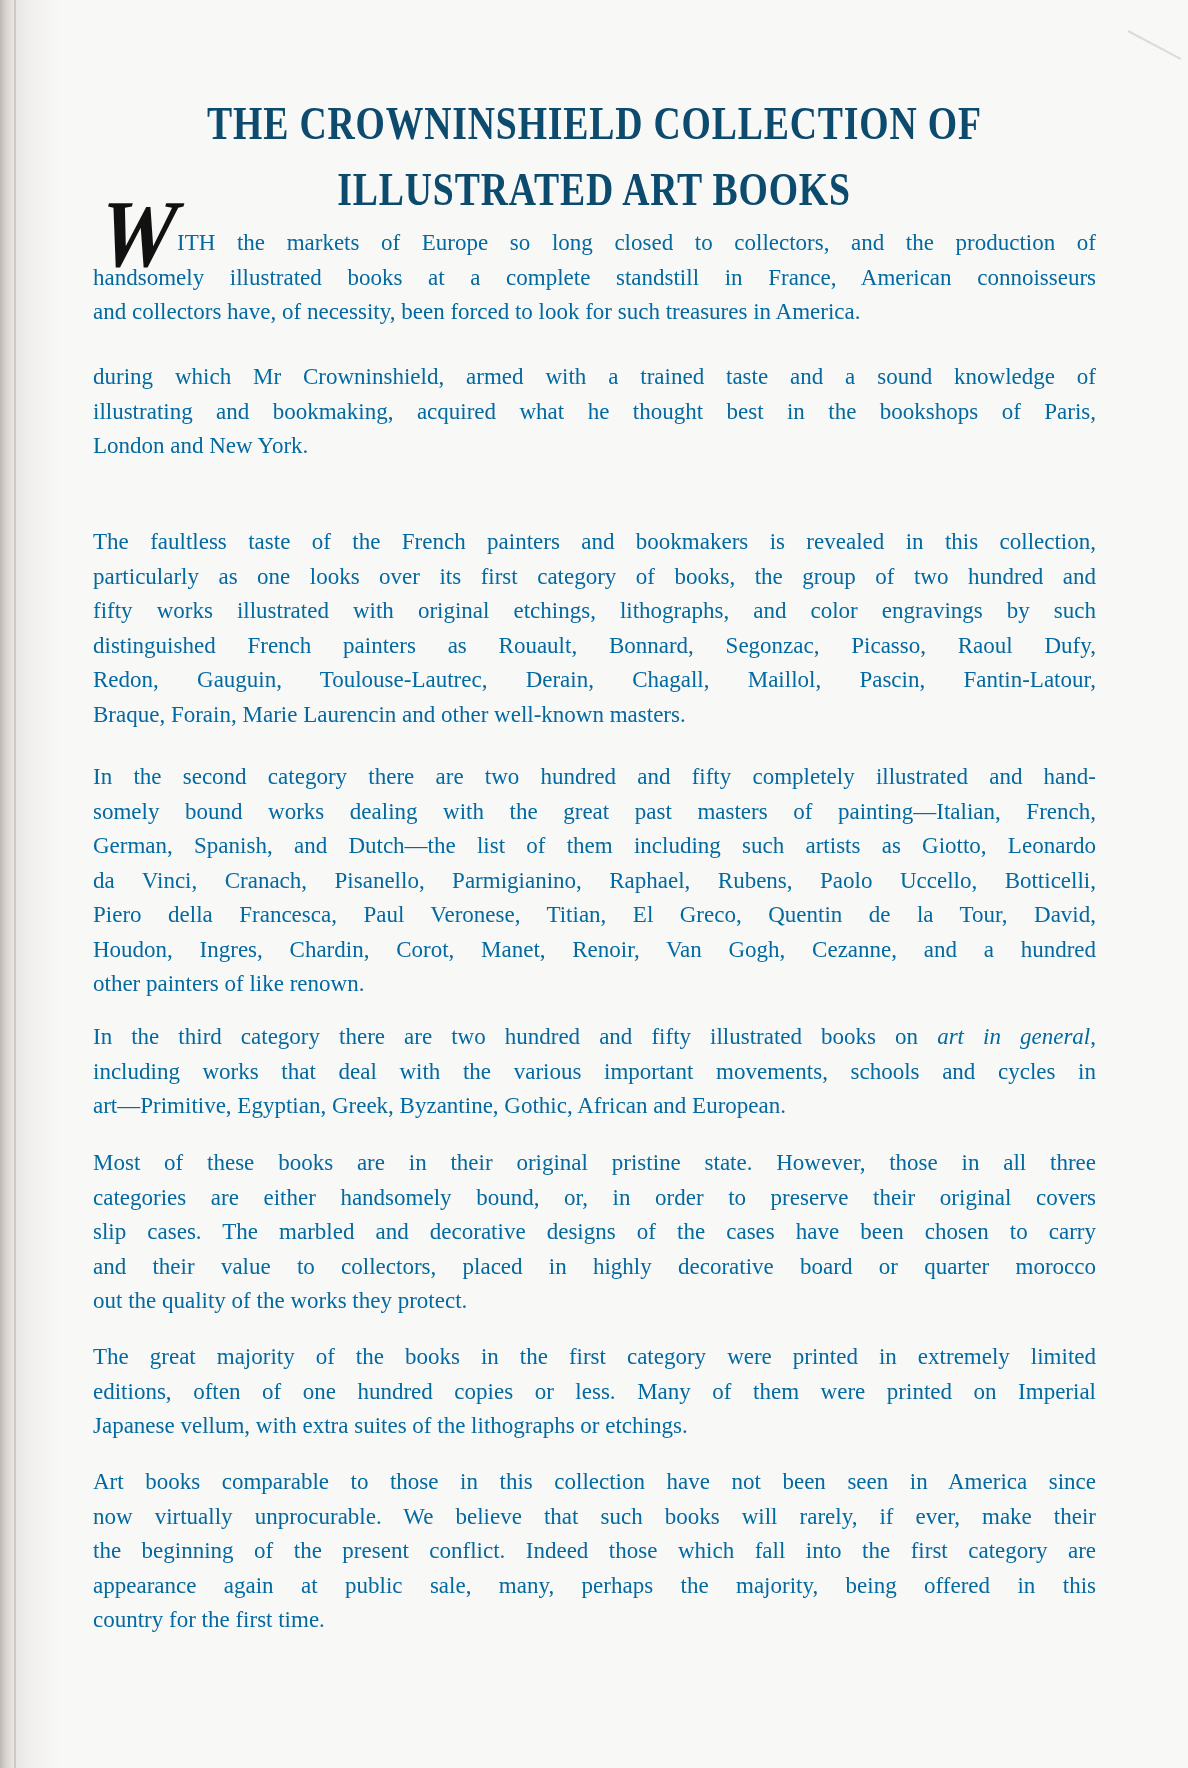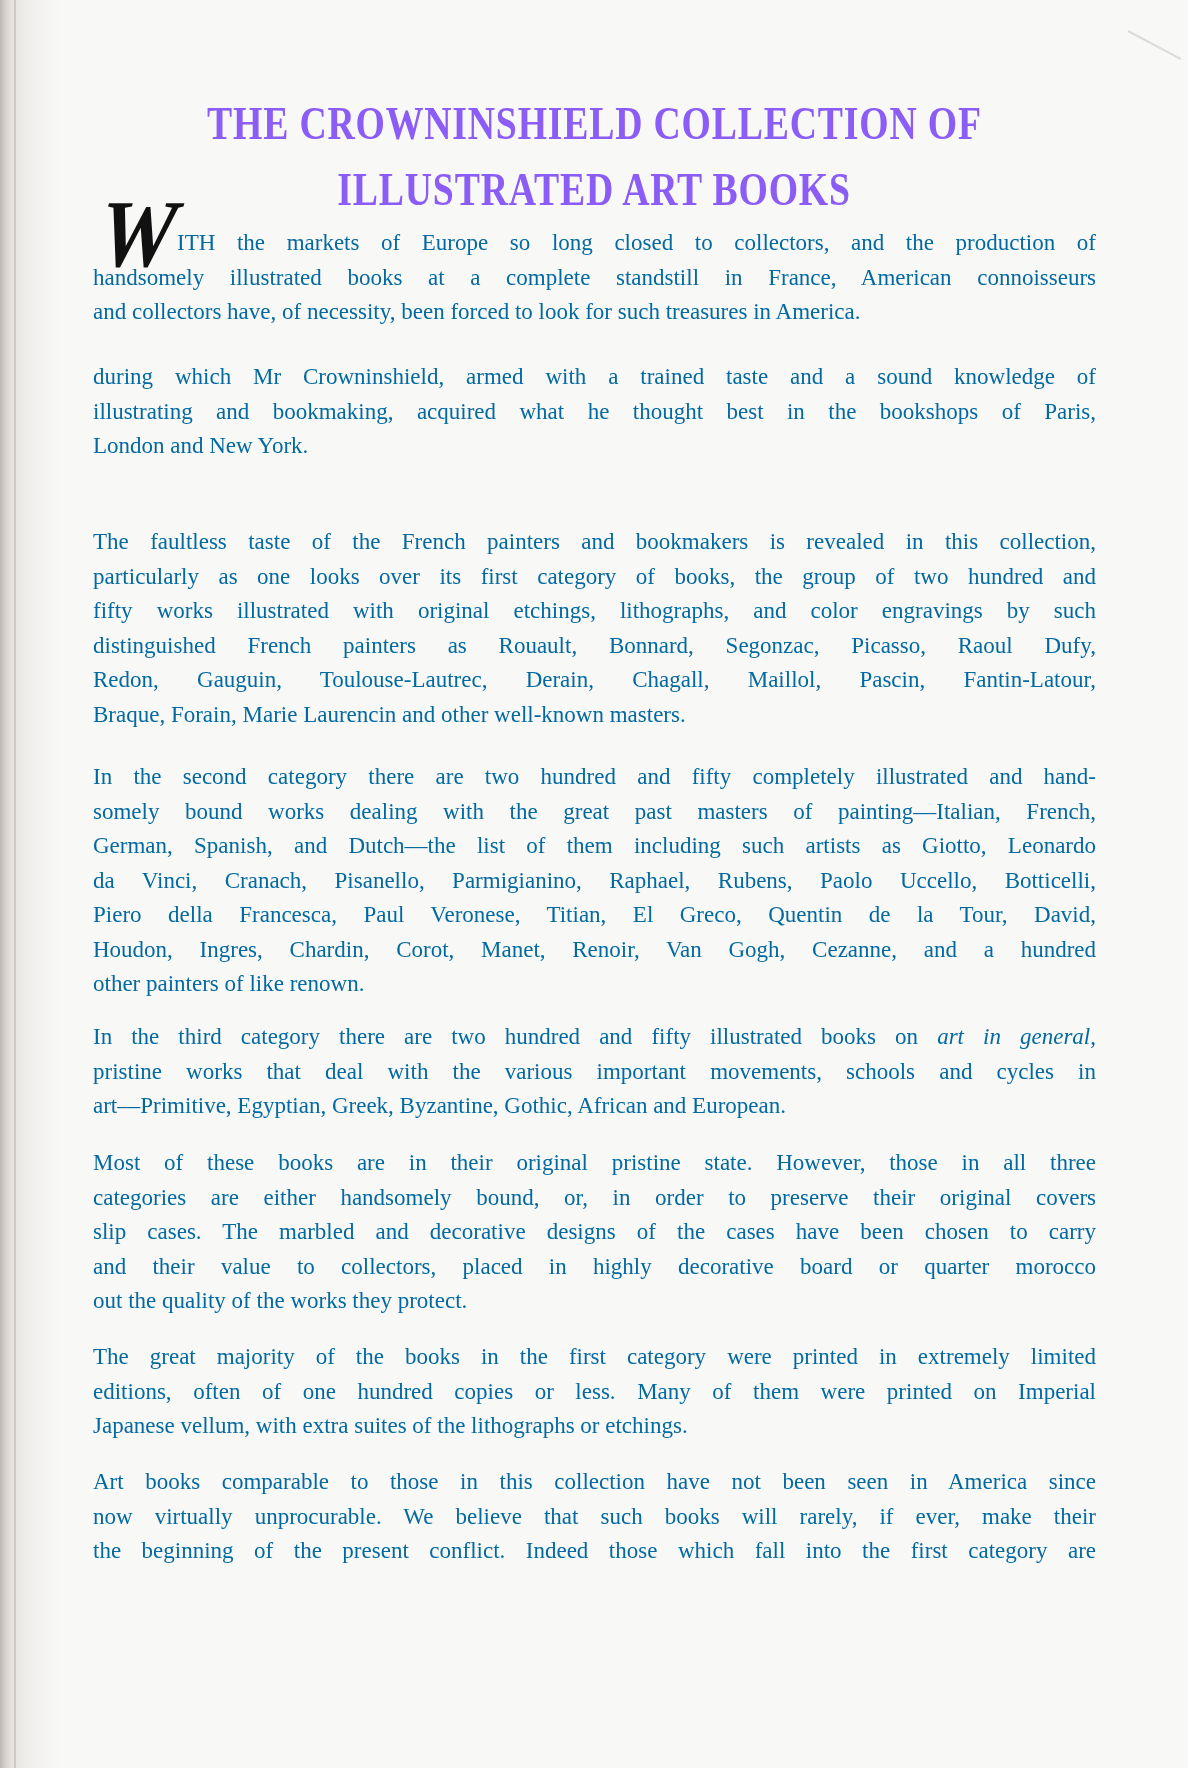--- a/index.html
+++ b/index.html
@@ -38,21 +38,21 @@
     transform-origin: left center;
   }
   .title {
     position: absolute;
     left: 0;
     width: 1188px;
     text-align: center;
     font-family: "Liberation Serif", serif;
     font-size: 46px;
     letter-spacing: 1px;
-    color: #8b5cf6;
+    color: #0c4a6e;
     line-height: 1;
     white-space: nowrap;
   }
   .title span {
     display: inline-block;
     transform: scaleX(0.82);
     transform-origin: center;
   }
   .title.l1 { top: 70px; }
   .title.l2 { top: 136px; }
@@ -137,21 +137,21 @@
   <span class="line">somely bound works dealing with the great past masters of painting—Italian, French,</span>
   <span class="line">German, Spanish, and Dutch—the list of them including such artists as Giotto, Leonardo</span>
   <span class="line">da Vinci, Cranach, Pisanello, Parmigianino, Raphael, Rubens, Paolo Uccello, Botticelli,</span>
   <span class="line">Piero della Francesca, Paul Veronese, Titian, El Greco, Quentin de la Tour, David,</span>
   <span class="line">Houdon, Ingres, Chardin, Corot, Manet, Renoir, Van Gogh, Cezanne, and a hundred</span>
   <span class="line last">other painters of like renown.</span>
 </div>
 
 <div class="para p5">
   <span class="line"><span>In the third category there are two hundred and fifty illustrated books on </span><em>art in general</em><span>,</span></span>
-  <span class="line">pristine works that deal with the various important movements, schools and cycles in</span>
+  <span class="line">including works that deal with the various important movements, schools and cycles in</span>
   <span class="line last">art—Primitive, Egyptian, Greek, Byzantine, Gothic, African and European.</span>
 </div>
 
 <div class="para p6">
   <span class="line">Most of these books are in their original pristine state.  However, those in all three</span>
   <span class="line">categories are either handsomely bound, or, in order to preserve their original covers</span>
   <span class="line">slip cases. The marbled and decorative designs of the cases have been chosen to carry</span>
   <span class="line">and their value to collectors, placed in highly decorative board or quarter morocco</span>
   <span class="line last">out the quality of the works they protect.</span>
 </div>
@@ -159,13 +159,15 @@
 <div class="para p7">
   <span class="line">The great majority of the books in the first category were printed in extremely limited</span>
   <span class="line">editions, often of one hundred copies or less.  Many of them were printed on Imperial</span>
   <span class="line last">Japanese vellum, with extra suites of the lithographs or etchings.</span>
 </div>
 
 <div class="para p8">
   <span class="line">Art books comparable to those in this collection have not been seen in America since</span>
   <span class="line">now virtually unprocurable.  We believe that such books will rarely, if ever, make their</span>
   <span class="line">the beginning of the present conflict.  Indeed those which fall into the first category are</span>
+  <span class="line">appearance again at public sale, many, perhaps the majority, being offered in this</span>
+  <span class="line last">country for the first time.</span>
 </div>
 
 </body></html>

